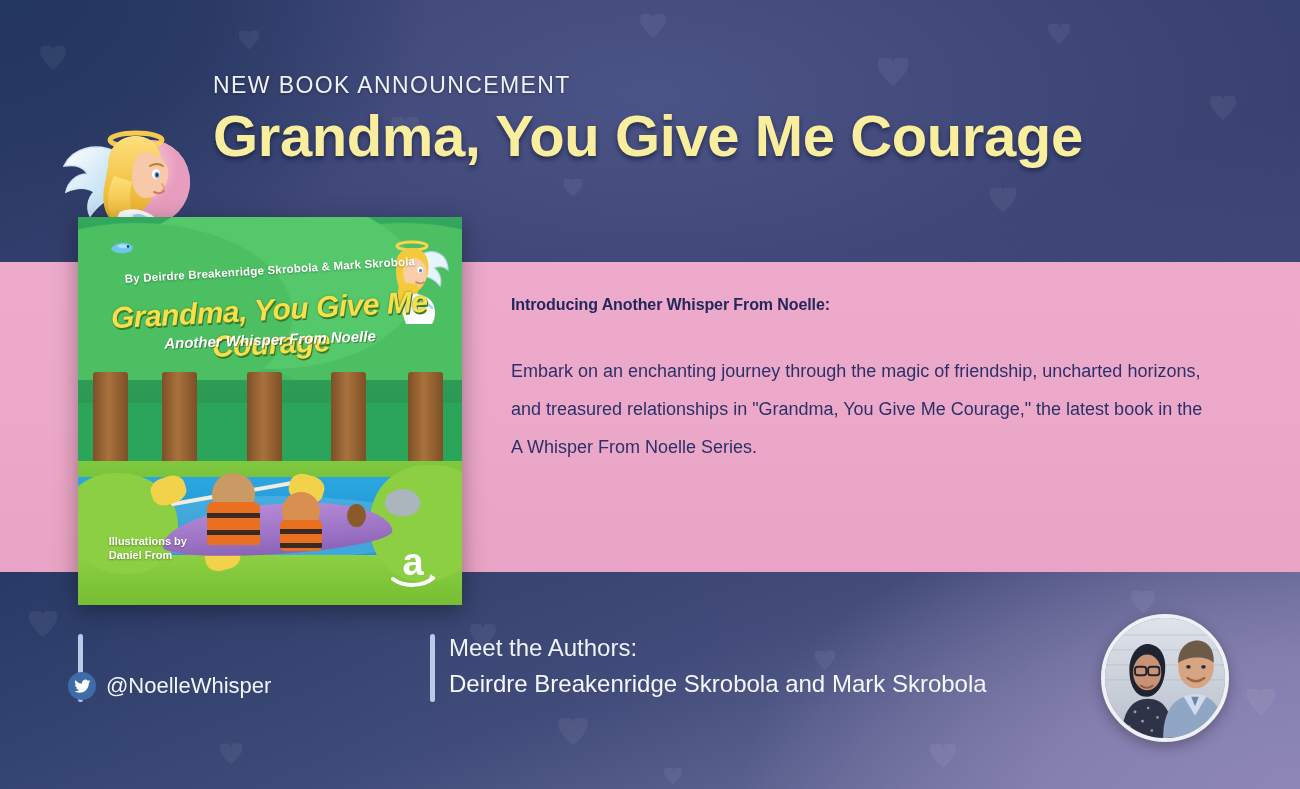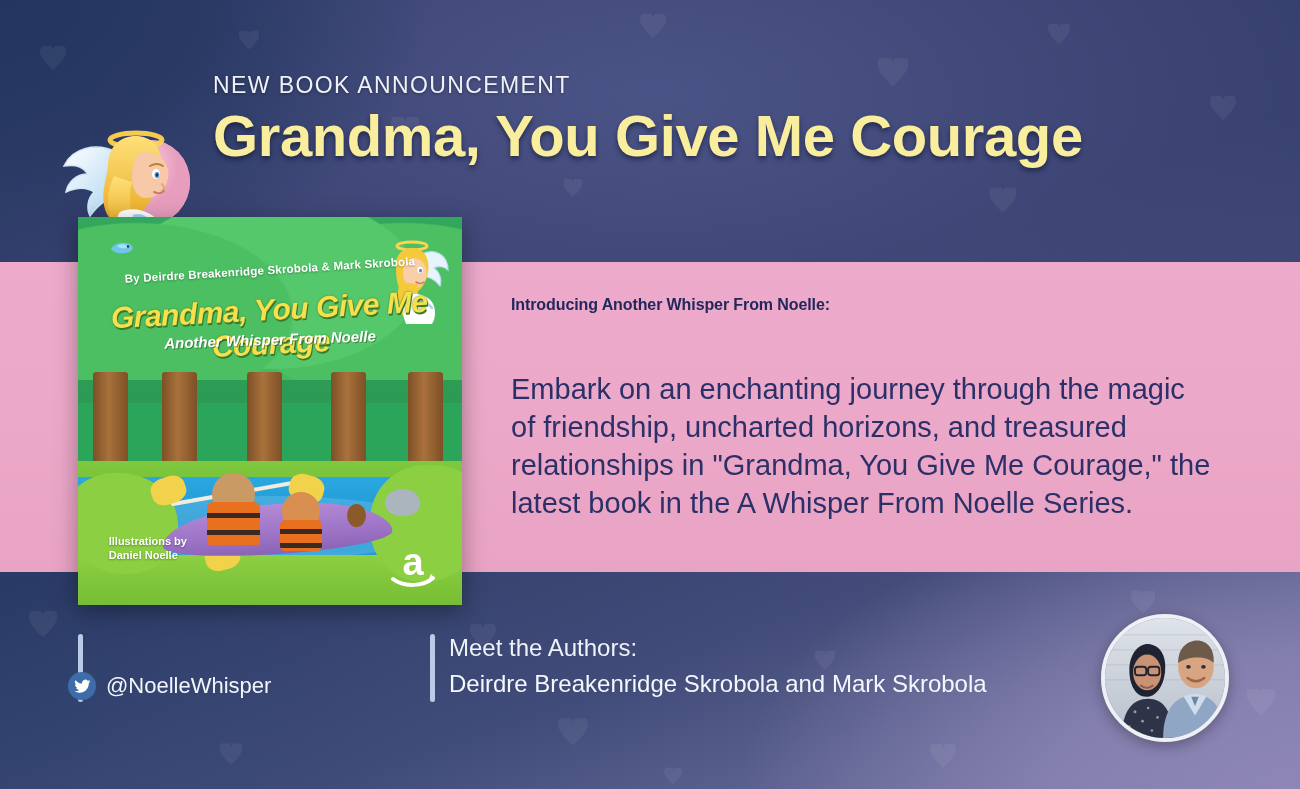--- a/index.html
+++ b/index.html
@@ -135,21 +135,21 @@
     text-shadow:0 1px 2px rgba(0,0,0,.35);
   }
   .bk-amazon { position:absolute; right:5.5%; bottom:4%; width:56px; height:48px; }
 
   
   .copy { position:absolute; left:511px; top:296px; width:710px; }
   .copy-head {
     font-size:16px; font-weight:700; color:#23275c; letter-spacing:-.1px;
   }
   .copy-body {
-    margin-top:56px; font-size:29px; line-height:38px; color:#2b3168;
+    margin-top:38px; font-size:18px; line-height:38px; color:#2b3168;
     max-width:700px;
   }
 
   
   .footer { position:absolute; left:0; top:600px; width:1300px; height:189px; }
 
   .fbar { position:absolute; width:5px; border-radius:3px; background:#b9cbe6; }
   .fbar-1 { left:78px; top:634px; height:68px; }
   .fbar-2 { left:430px; top:634px; height:68px; }
 
@@ -304,21 +304,21 @@
       <path d="M24 60 C 32 56, 44 58, 50 66 C 54 72, 54 82, 50 88 L 24 88 C 20 78, 20 66, 24 60 Z" fill="#ffffff"></path>
       <path d="M38 66 q 8 0 12 6" stroke="#a9d4ef" stroke-width="2.5" fill="none" stroke-linecap="round"></path>
     </svg>
 
     <div class="bk-authors">By Deirdre Breakenridge Skrobola &amp; Mark Skrobola</div>
     <div class="bk-title">Grandma, You Give Me Courage</div>
     <div class="bk-sub">Another Whisper From Noelle</div>
 
     <div class="bk-illus">
       <div>Illustrations by</div>
-      <div>Daniel Noelle</div>
+      <div>Daniel From</div>
     </div>
 
     <svg class="bk-amazon" viewBox="0 0 56 48">
       <text x="28" y="34" text-anchor="middle" font-family="Liberation Sans, sans-serif" font-size="38" font-weight="700" fill="#ffffff">a</text>
       <path d="M8 38 C 18 46, 38 46, 48 37" stroke="#ffffff" stroke-width="4" fill="none" stroke-linecap="round"></path>
       <path d="M46 33 L 50 38 L 43 40 Z" fill="#ffffff"></path>
     </svg>
   </div>
 
   <div class="copy">

